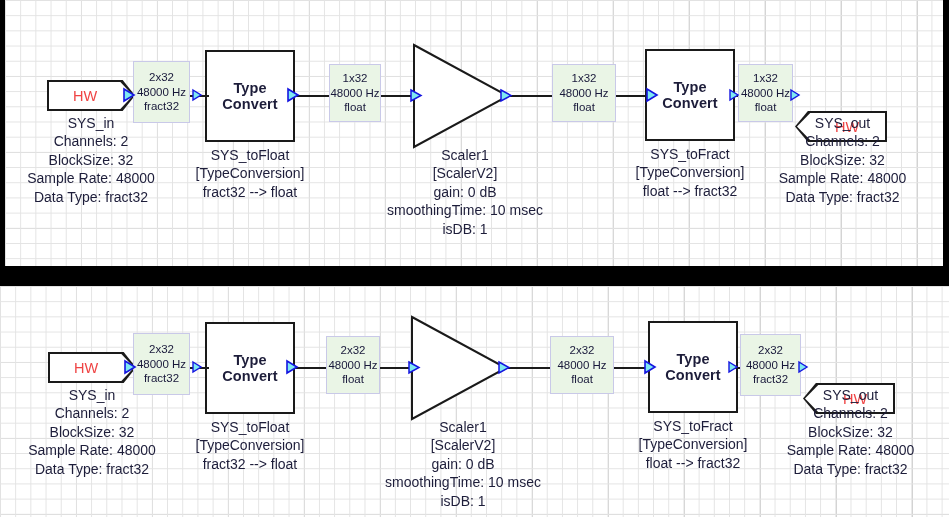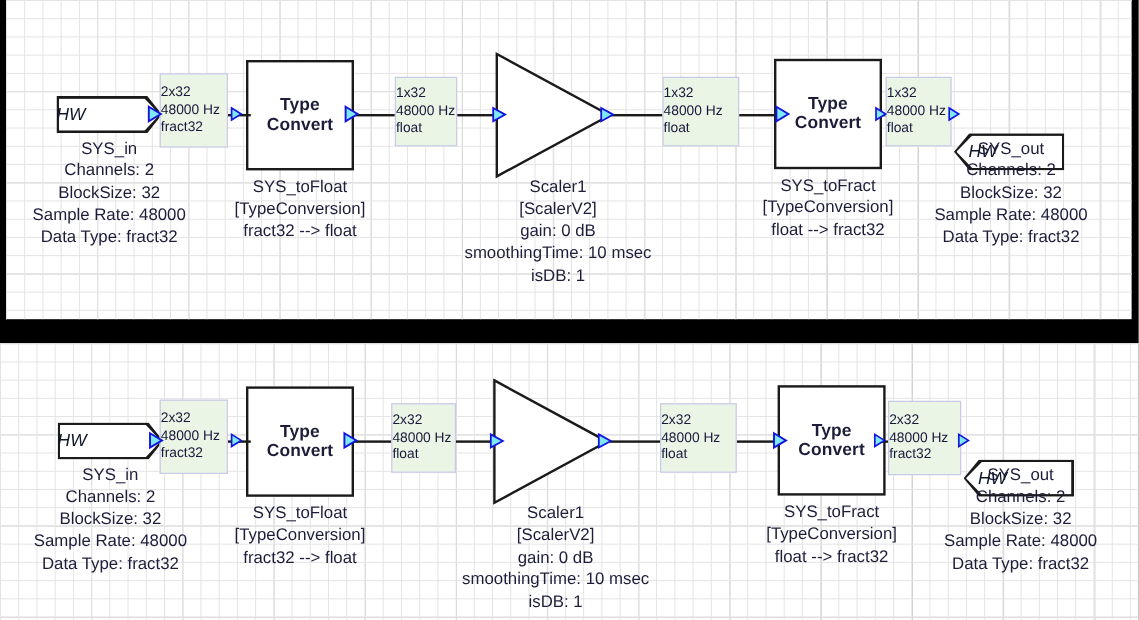--- a/index.html
+++ b/index.html
@@ -43,24 +43,23 @@
     font-size: 14.5px;
     line-height: 1.12;
     letter-spacing: .1px;
   }
   .block-rect .l1, .block-rect .l2 { display:block; white-space: nowrap; font-weight: bold; }
 
   
   .hw-in, .hw-out {
     position: relative;
     background: #ffffff;
-    display:flex; align-items:center; justify-content:flex-start;
-    color:#0f172a; font-size:14.5px;
+    display:flex; align-items:center; justify-content:center;
+    color:#ef4444; font-size:14.5px;
     box-sizing:border-box;
-    font-style:italic;
   }
   .hw-in  { clip-path: polygon(0 0, 86% 0, 100% 50%, 86% 100%, 0 100%); }
   .hw-out { clip-path: polygon(14% 0, 100% 0, 100% 100%, 14% 100%, 0 50%); }
   .hw-in::before, .hw-out::before {
     content:""; position:absolute; inset:0; pointer-events:none;
     background:#1a1a1a; z-index:0;
   }
   .hw-in::after {
     content:""; position:absolute; left:2px; top:2px; right:2px; bottom:2px;
     background:#ffffff; z-index:1;
@@ -79,21 +78,21 @@
   .tri-wrap { position:absolute; }
   .tri-wrap svg { display:block; }
 
   
   .sig-box {
     position:absolute;
     background:#eaf5e6;
     border:1px solid #c9c9e8;
     box-sizing:border-box;
     display:flex; flex-direction:column;
-    justify-content:center;
+    align-items:center; justify-content:center;
     color:#18183a;
     font-size:11.5px;
     line-height:1.28;
     white-space:nowrap;
     z-index:4;
   }
 
   
   .wire {
     position:absolute; background:#1a1a1a; height:2px; z-index:1;

